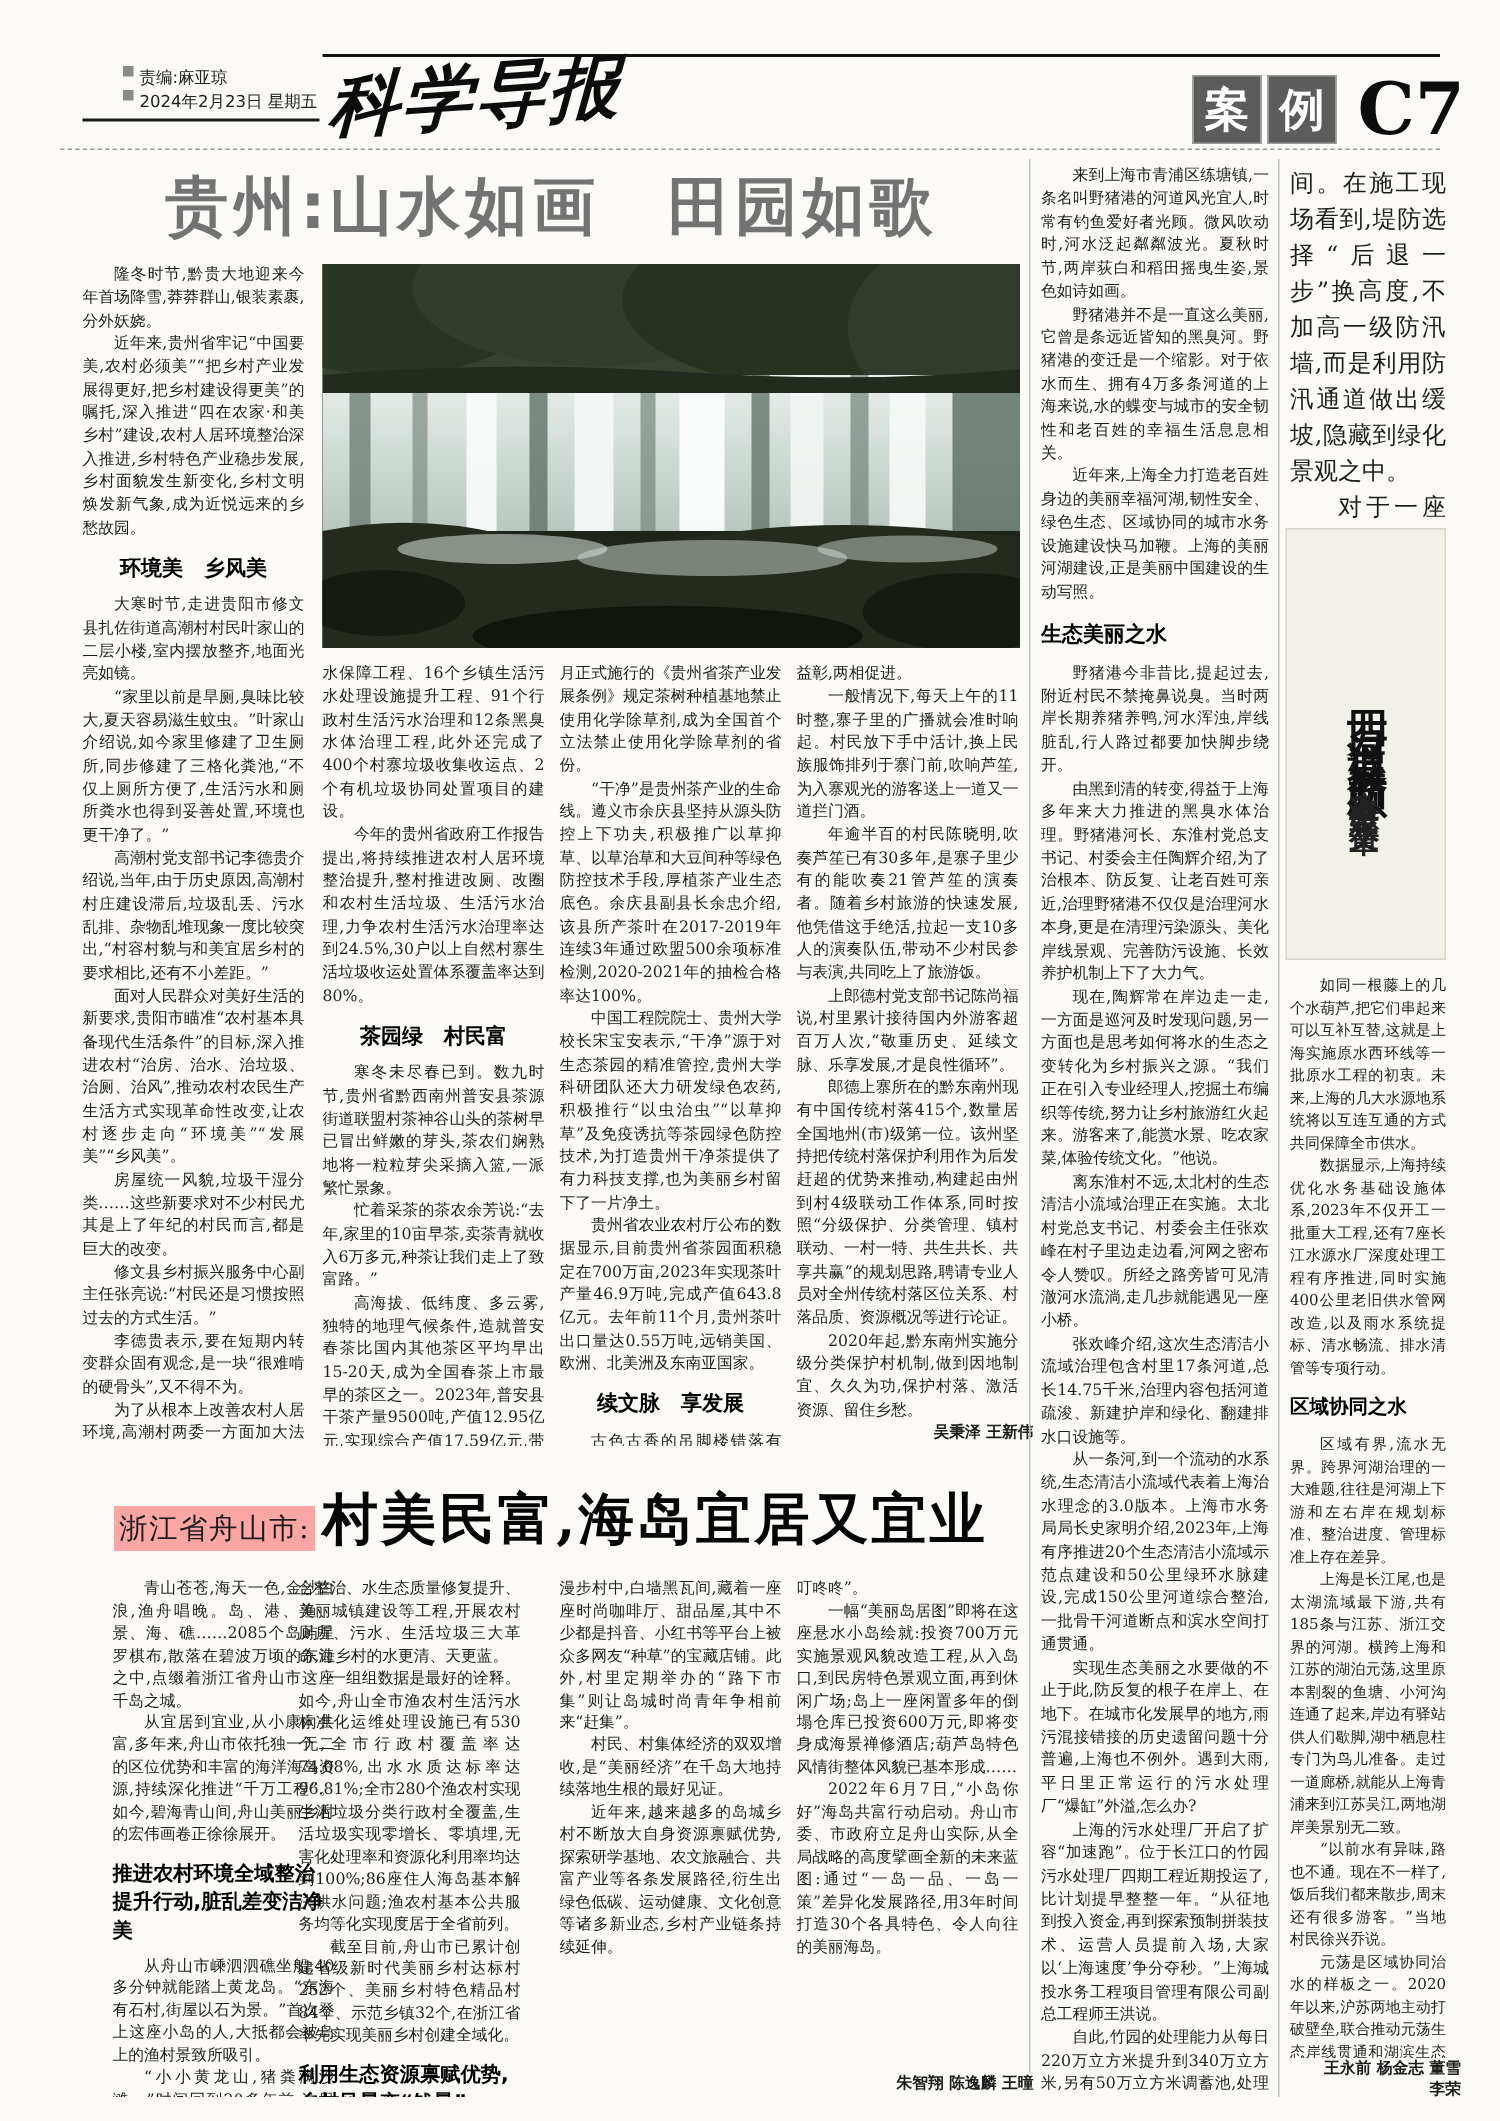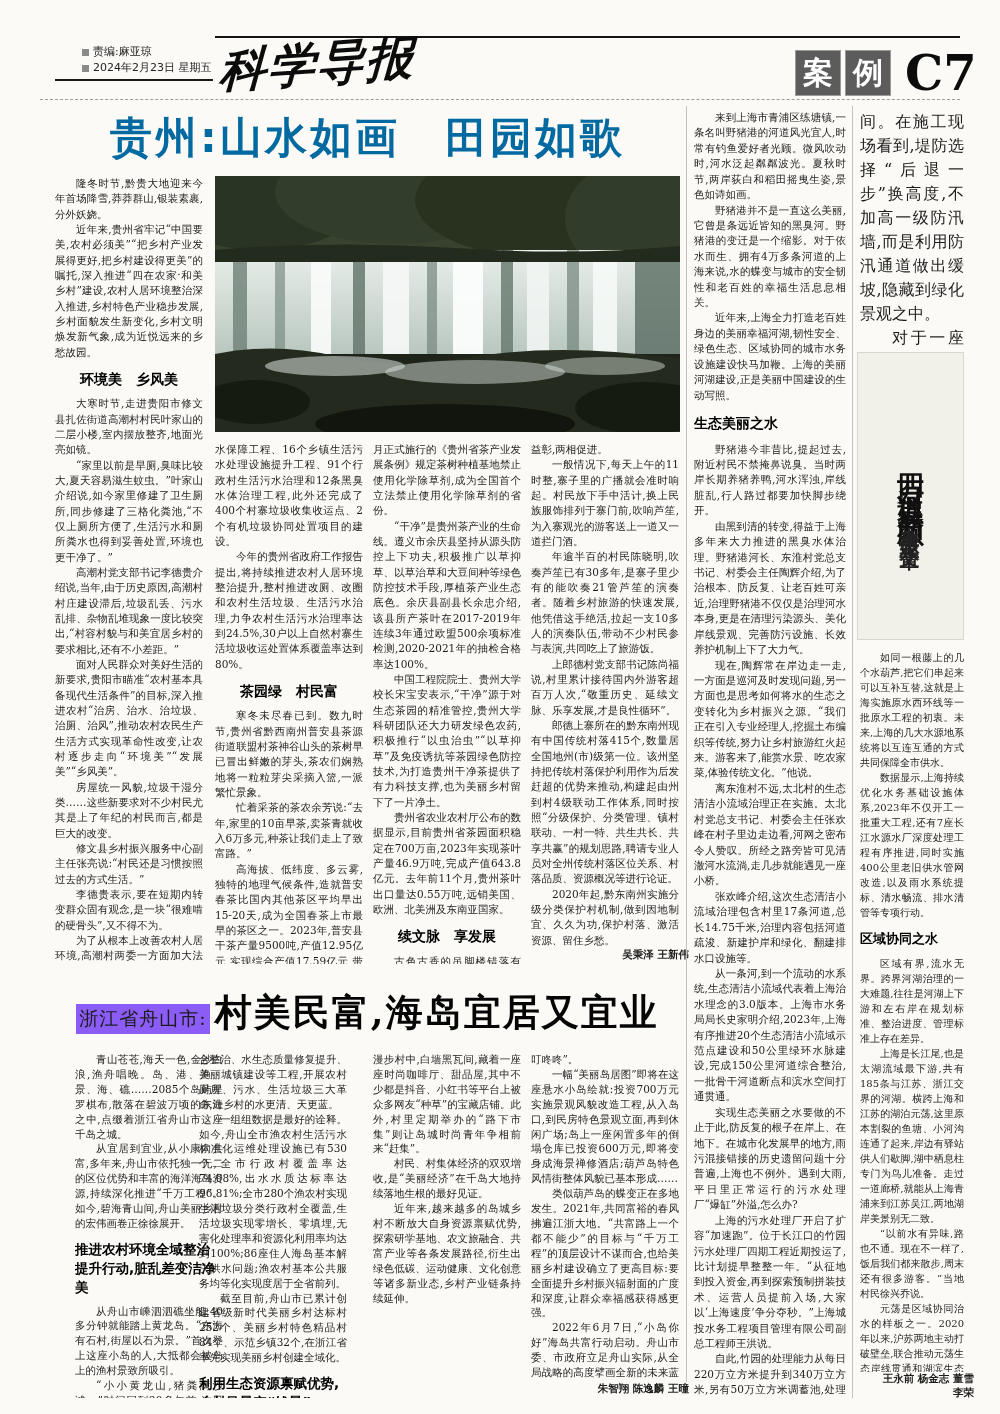--- a/index.html
+++ b/index.html
@@ -1,40 +1,40 @@
 <!DOCTYPE html>
 <html><head>
 <meta charset="utf-8">
 <style>
   html,body{margin:0;padding:0;background:#e8e8e6;}
   .page{position:relative;width:1000px;height:1414px;margin:0 auto;background:#fbfaf6;
         font-family:"DejaVu Serif","Liberation Serif",serif;color:#1d1d1d;overflow:hidden;}
   
   .top-rule{position:absolute;left:215px;top:36px;width:745px;height:2px;background:#141414;}
   .mast-left{position:absolute;left:55px;top:44px;width:165px;font-family:"DejaVu Sans","Liberation Sans",sans-serif;}
-  .mast-line{font-size:11px;line-height:16px;color:#222;display:flex;align-items:center;white-space:nowrap;padding-left:27px;}
+  .mast-line{font-size:11px;line-height:16px;color:#222;display:flex;align-items:flex-start;white-space:nowrap;padding-left:27px;}
   .sq{display:inline-block;width:7px;height:7px;background:#8a8a8a;margin-right:4px;flex:none;}
   .mast-underline{margin-top:3px;width:158px;height:2px;background:#1a1a1a;}
   .paper-name{position:absolute;left:218px;top:40px;font-size:47px;font-weight:bold;font-style:italic;
               transform:rotate(-4deg) skewX(-6deg);transform-origin:left bottom;letter-spacing:2px;color:#0c0c0c;}
   .badge-wrap{position:absolute;left:795px;top:45px;display:flex;align-items:center;}
   .badge-box{width:44px;height:44px;background:#5c5c5c;border:1px solid #9a9a98;color:#fff;
              font-size:30px;font-weight:bold;display:flex;align-items:center;justify-content:center;margin-right:4px;}
   .page-no{font-size:48px;font-weight:bold;margin-left:10px;color:#0c0c0c;font-family:"DejaVu Serif",serif;}
   .dash-rule{position:absolute;left:40px;top:99px;width:920px;border-top:1px dashed #9d9d99;}
   
   .col{position:absolute;overflow:hidden;text-align:justify;}
   .blk-p,.blk-c{margin:0;text-indent:2em;}
   .blk-c{text-indent:0;}
   .blk-h{font-family:"DejaVu Sans","Liberation Sans",sans-serif;font-weight:bold;color:#000;
          margin:9px 0 7px;text-indent:0;text-align:left;}
   
   .gz-headline{position:absolute;left:55px;top:108px;width:625px;height:62px;line-height:60px;text-align:center;
                font-family:"DejaVu Sans","Liberation Sans",sans-serif;font-weight:bold;font-size:42px;
-               letter-spacing:3px;color:#0369a1;white-space:nowrap;}
+               letter-spacing:3px;color:#737373;white-space:nowrap;}
   .gz-col{width:148px;top:176px;height:788px;font-size:10.5px;line-height:1.46;}
   .gz-col .blk-h{font-size:14px;text-align:center;}
   #gz2,#gz3,#gz4{top:442px;height:522px;}
   .photo{position:absolute;left:215px;top:176px;width:465px;height:256px;background:#2e3a2c;}
   .photo svg{display:block;width:100%;height:100%;}
   .authors-float{position:absolute;right:0;bottom:0;background:#fbfaf6;padding-left:10px;
                  font-weight:bold;font-size:10.5px;}
   
   .vrule{position:absolute;top:106px;width:1px;height:1292px;background:#c2c2bd;}
   
@@ -43,21 +43,21 @@
   .sh-colB-top{left:860px;top:110px;width:104px;height:236px;font-size:16px;line-height:1.5;}
   .sh-colB-bot{left:860px;top:650px;width:104px;height:736px;font-size:10px;line-height:1.5;}
   .sh-colB-bot .blk-h{font-size:13px;}
   .sh-box{position:absolute;left:857px;top:352px;width:107px;height:288px;background:#f2f1e9;
           border:1px solid #d9d7cb;box-sizing:border-box;display:flex;justify-content:center;align-items:center;}
   .sh-box-inner{writing-mode:vertical-rl;display:flex;gap:10px;align-items:center;}
   .sh-box-title{font-size:27px;font-weight:bold;letter-spacing:7px;color:#111;font-family:"DejaVu Serif",serif;}
   .sh-box-kicker{font-size:20px;font-weight:bold;letter-spacing:3px;color:#222;}
   
   .zs-head{position:absolute;left:55px;top:988px;width:625px;height:58px;text-align:center;white-space:nowrap;}
-  .zs-kicker{display:inline-block;vertical-align:baseline;font-size:19px;background:#8b5cf6;
+  .zs-kicker{display:inline-block;vertical-align:baseline;font-size:19px;background:#fca5a5;
              padding:2px 3px;color:#1c1c1c;letter-spacing:1px;}
   .zs-title{display:inline-block;font-size:37px;font-weight:bold;letter-spacing:2px;color:#050505;
             font-family:"DejaVu Serif","Liberation Serif",serif;}
   .zs-col{width:148px;top:1052px;height:346px;font-size:10.5px;line-height:1.42;}
   .zs-col .blk-h{font-size:13.5px;line-height:1.4;}
 </style>
 </head>
 <body>
 
 <div class="page">
@@ -222,18 +222,17 @@
       <h3 class="blk-h">利用生态资源禀赋优势,乡村风景变“钱景”</h3>
     </div>
   <div class="col zs-col" style="left:373px;">
       <p class="blk-c">漫步村中,白墙黑瓦间,藏着一座座时尚咖啡厅、甜品屋,其中不少都是抖音、小红书等平台上被众多网友“种草”的宝藏店铺。此外,村里定期举办的“路下市集”则让岛城时尚青年争相前来“赶集”。</p>
       <p class="blk-p">村民、村集体经济的双双增收,是“美丽经济”在千岛大地持续落地生根的最好见证。</p>
       <p class="blk-p">近年来,越来越多的岛城乡村不断放大自身资源禀赋优势,探索研学基地、农文旅融合、共富产业等各条发展路径,衍生出绿色低碳、运动健康、文化创意等诸多新业态,乡村产业链条持续延伸。</p>
     </div>
   <div class="col zs-col" style="left:531px;">
       <p class="blk-c">叮咚咚”。</p>
       <p class="blk-p">一幅“美丽岛居图”即将在这座悬水小岛绘就:投资700万元实施景观风貌改造工程,从入岛口,到民房特色景观立面,再到休闲广场;岛上一座闲置多年的倒塌仓库已投资600万元,即将变身成海景禅修酒店;葫芦岛特色风情街整体风貌已基本形成……</p>
-      <p class="blk-p">类似葫芦岛的蝶变正在多地发生。2021年,共同富裕的春风拂遍江浙大地。“共富路上一个都不能少”的目标与“千万工程”的顶层设计不谋而合,也给美丽乡村建设确立了更高目标:要全面提升乡村振兴辐射面的广度和深度,让群众幸福感获得感更强。</p>
       <p class="blk-p">2022年6月7日,“小岛你好”海岛共富行动启动。舟山市委、市政府立足舟山实际,从全局战略的高度擘画全新的未来蓝图:通过“一岛一品、一岛一策”差异化发展路径,用3年时间打造30个各具特色、令人向往的美丽海岛。</p>
     </div>
   <div class="authors-float" style="left:531px;top:1382px;width:148px;position:absolute;text-align:right;">朱智翔 陈逸麟 王曈</div>
 
 </div>
 
 </body></html>

